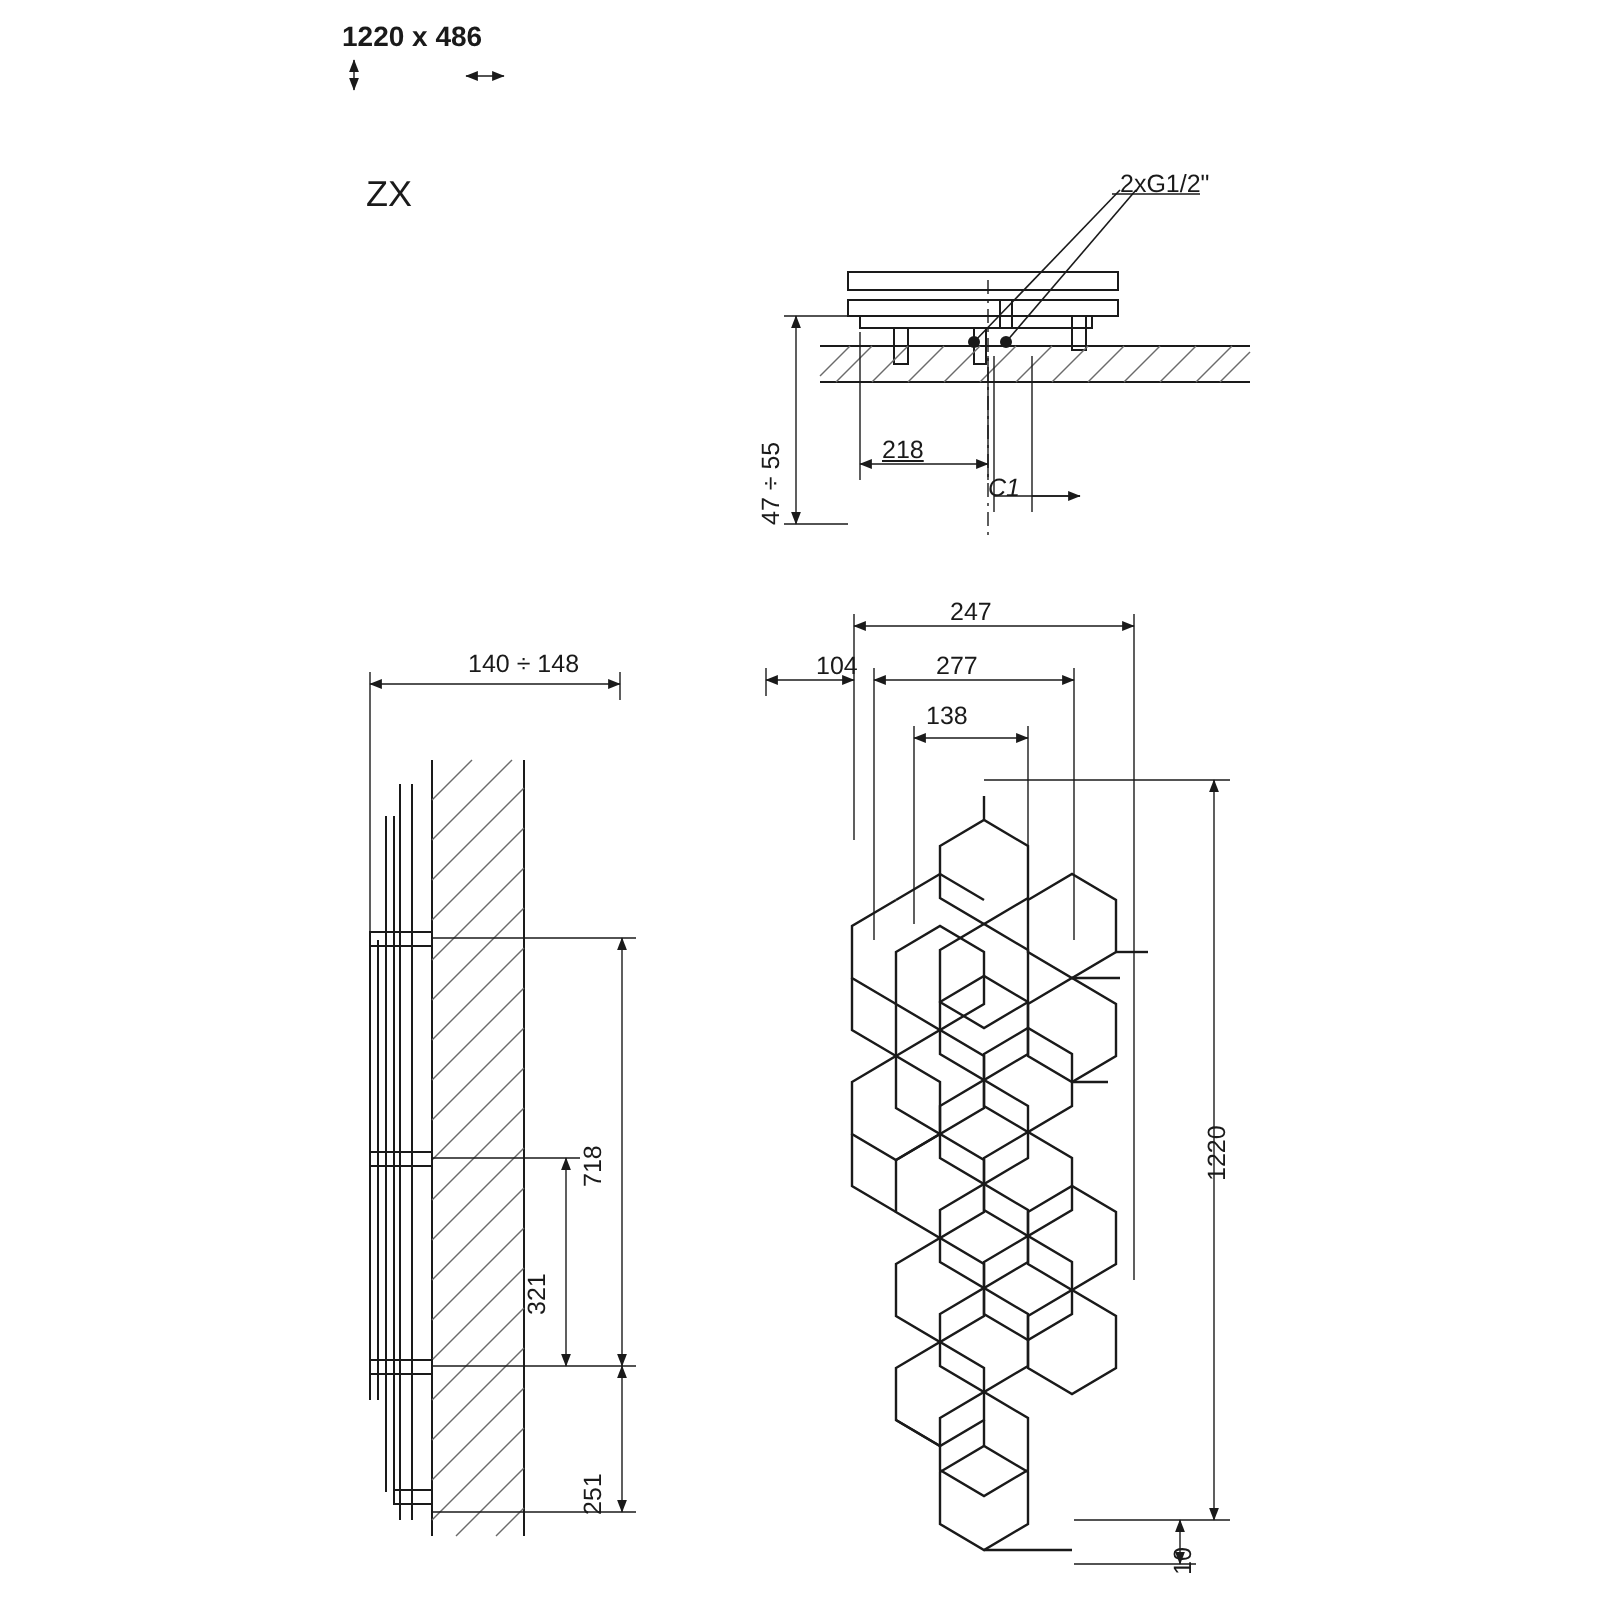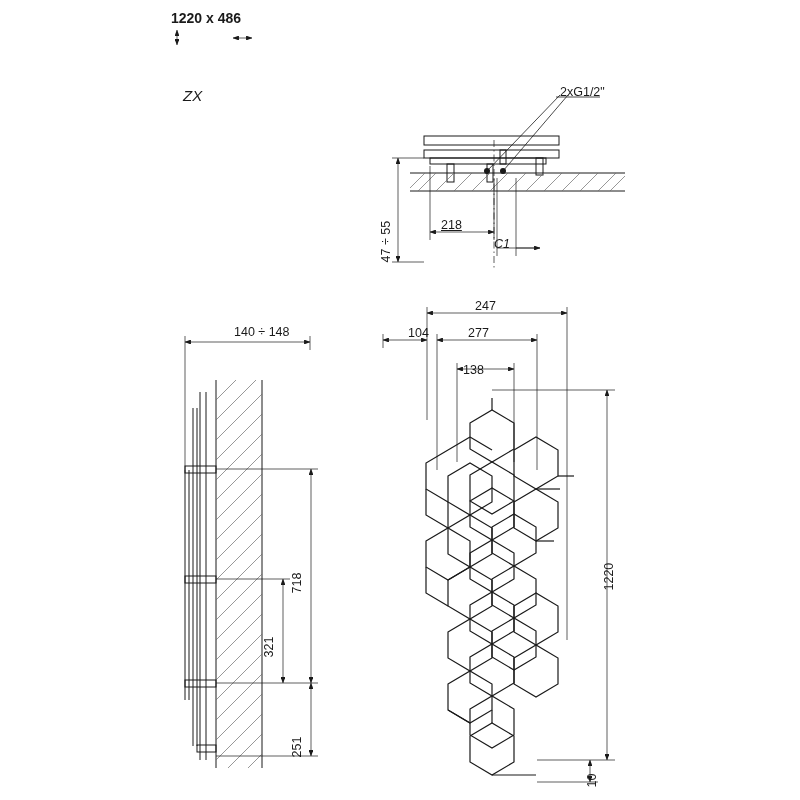--- a/index.html
+++ b/index.html
@@ -26,22 +26,21 @@
     font-size: 12.5px;
     color: #1a1a1a;
     white-space: nowrap;
     line-height: 1;
   }
   .lbl.bold {
     font-weight: bold;
     font-size: 14px;
   }
   .lbl.title {
-    font-size: 15px;
-    font-style: italic;
+    font-size: 18px;
   }
   .lbl.vert {
     transform-origin: left bottom;
     transform: rotate(-90deg);
   }
   svg {
     position: absolute;
     left: 0; top: 0;
     width: 800px;
     height: 800px;
@@ -70,21 +69,21 @@
   <div class="lbl" style="left:494px; top:238px;font-style:italic;">C1</div>
 
   <div class="lbl" style="left:234px; top:326px;">140 ÷ 148</div>
   <div class="lbl vert" style="left:303px; top:581px;">718</div>
   <div class="lbl vert" style="left:275px; top:645px;">321</div>
   <div class="lbl vert" style="left:303px; top:745px;">251</div>
 
   <div class="lbl" style="left:475px; top:300px;">247</div>
   <div class="lbl" style="left:408px; top:327px;">104</div>
   <div class="lbl" style="left:468px; top:327px;">277</div>
-  <div class="lbl" style="left:463px; top:364px;">138</div>
+  <div class="lbl" style="left:463px; top:352px;">138</div>
   <div class="lbl vert" style="left:615px; top:578px;">1220</div>
   <div class="lbl vert" style="left:598px; top:775px;">10</div>
 
   <svg viewBox="0 0 800 800">
     <defs>
       <marker id="ah" markerWidth="9" markerHeight="7" refX="8.5" refY="3.5" orient="auto">
         <polygon class="arrowhead" points="0,0 9,3.5 0,7"></polygon>
       </marker>
       <marker id="ahs" markerWidth="9" markerHeight="7" refX="0.5" refY="3.5" orient="auto">
         <polygon class="arrowhead" points="9,0 0,3.5 9,7"></polygon>

